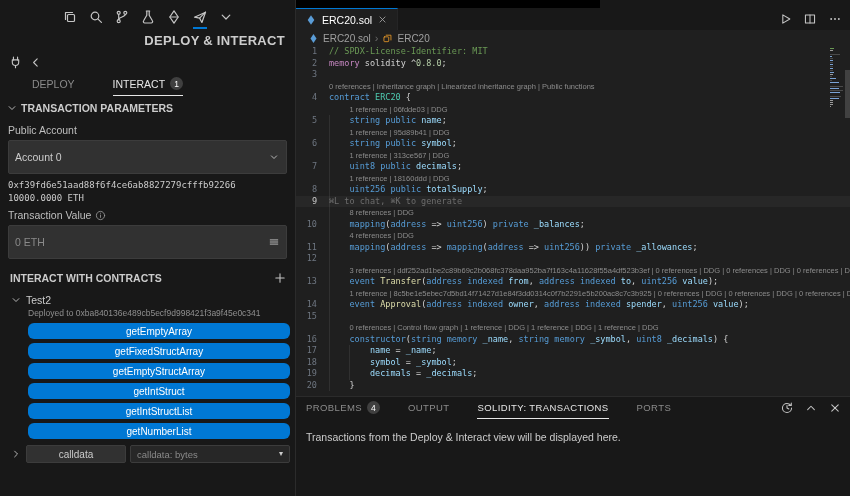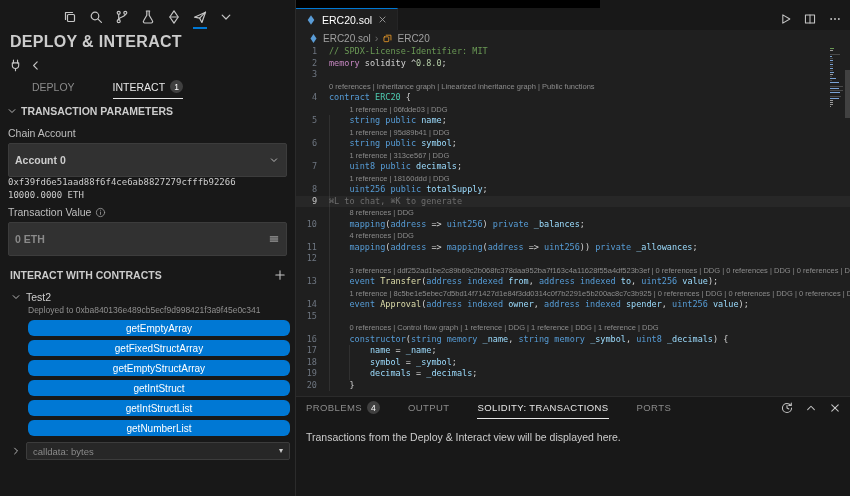--- a/index.html
+++ b/index.html
@@ -5,40 +5,40 @@
   * { margin:0; padding:0; box-sizing:border-box; }
   html,body { background:#101010; }
   body { font-family:"Liberation Sans", sans-serif; }
   .app { position:relative; width:850px; height:496px; background:#1e1e1e; overflow:hidden; }
 
   
   .sidebar { position:absolute; left:0; top:0; width:296px; height:496px; background:#181818; border-right:1px solid #2b2b2b; }
   .act-bar { display:flex; justify-content:center; align-items:center; gap:10px; padding-top:7px; height:26px; }
   .act { width:16px; height:16px; color:#c5c5c5; position:relative; cursor:pointer; }
   .act.active::after { content:''; position:absolute; left:1px; right:1px; bottom:-4px; height:2px; background:var(--accent,#0078d4); }
-  .side-title { padding:7px 10px 2px; font-size:16px; font-weight:700; color:#cccccc; letter-spacing:.3px; }
+  .side-title { padding:7px 10px 2px; font-size:13px; font-weight:700; color:#cccccc; letter-spacing:.3px;text-align:right; }
   .conn-row { display:flex; align-items:center; gap:5px; margin:5px 8px 0; }
   .conn-btn { flex:1; height:19px; background:#2a2a2a; border:1px solid #3c3c3c; border-radius:2px; color:#cccccc; font-size:10.5px; font-family:inherit; cursor:pointer; }
   .ic16 { width:15px; height:15px; color:#c5c5c5; flex:0 0 auto; }
   .ic14 { width:14px; height:14px; color:#c5c5c5; }
   .ic12 { width:12px; height:12px; color:#c5c5c5; }
   .ic11 { width:11px; height:11px; color:#9a9a9a; }
   .ic { width:100%; height:100%; display:block; }
   .view-tabs { display:flex; gap:38px; padding:7px 0 0 32px; }
   .vtab { font-size:10.5px; color:#8b8b8b; padding-bottom:5px; display:flex; align-items:center; gap:5px; cursor:pointer; border-bottom:1px solid transparent; }
   .vtab.active { color:#e7e7e7; border-bottom-color:#e7e7e7; }
   .badge { min-width:13px; height:13px; border-radius:7px; background:#404040; color:#ffffff; font-size:8.5px; display:flex; align-items:center; justify-content:center; padding:0 3px; }
   .sec-head { display:flex; align-items:center; gap:3px; padding:6px 8px 4px 6px; font-size:10.5px; font-weight:700; color:#cccccc; }
   .sec-head.between { justify-content:space-between; padding-left:10px; margin-top:6px; }
   .form { padding:0 8px; }
   .lbl { font-size:10.5px; color:#bfbfbf; margin:6px 0 4px; }
   .lbl-info { display:flex; align-items:center; gap:4px; }
-  .select, .input { height:32px; background:#313131; border:1px solid #3c3c3c; border-radius:2px; display:flex; align-items:center; justify-content:space-between; padding:16px 6px; font-size:10.5px; color:#cccccc; cursor:pointer;font-weight:bold; }
+  .select, .input { height:32px; background:#313131; border:1px solid #3c3c3c; border-radius:2px; display:flex; align-items:center; justify-content:space-between; padding:16px 6px; font-size:10.5px; color:#cccccc; cursor:pointer; }
   .input-val { color:#8a8a8a; }
-  .mono-line { font-family:"DejaVu Sans Mono", monospace; font-size:9px; color:#cccccc; white-space:nowrap; overflow:hidden; }
+  .mono-line { font-family:"DejaVu Sans Mono", monospace; font-size:9px; color:#cccccc; margin-top:6px; white-space:nowrap; overflow:hidden; }
   .mono-line + .mono-line { margin-top:3px; }
   .tree-row { display:flex; align-items:center; gap:4px; padding:5px 0 2px 10px; font-size:10.5px; color:#cccccc; cursor:pointer; }
   .deployed { padding-left:28px; padding-right:4px; font-size:8.5px; color:#8f8f8f; white-space:nowrap; overflow:hidden; margin-bottom:5px; }
   .fn-list { padding:0 5px 0 28px; }
   .fn-btn { display:block; width:100%; height:16px; line-height:15px; margin-bottom:4px; background:var(--accent,#0078d4); border:none; border-radius:6px; color:#ffffff; font-size:10px; font-family:inherit; cursor:pointer; }
   .calldata-row { display:flex; align-items:center; gap:4px; padding:2px 5px 0 10px; }
   .calldata-btn { width:100px; height:18px; background:#313131; border:1px solid #3c3c3c; border-radius:2px; color:#cccccc; font-size:10px; font-family:inherit; cursor:pointer; }
   .calldata-input { flex:1; height:18px; background:#272727; border:1px solid #3c3c3c; border-radius:2px; display:flex; align-items:center; justify-content:space-between; padding:0 6px; font-size:9.5px; color:#8a8a8a; }
   .caret { color:#cccccc; font-size:8px; line-height:8px; }
 
@@ -164,21 +164,21 @@
     <div class="sec-head">
       <span class="ic12">
           <svg class="ic" viewBox="0 0 16 16" fill="none" stroke="currentColor" stroke-width="1.2" stroke-linecap="round" stroke-linejoin="round">
             <path d="M4.2 6.2L8 10l3.8-3.8"></path>
           </svg>
         </span>
       <span>TRANSACTION PARAMETERS</span>
     </div>
 
     <div class="form">
-      <div class="lbl">Chain Account</div>
+      <div class="lbl">Public Account</div>
       <div class="select">
         <span>Account 0</span>
         <span class="ic12">
             <svg class="ic" viewBox="0 0 16 16" fill="none" stroke="currentColor" stroke-width="1.2" stroke-linecap="round" stroke-linejoin="round">
               <path d="M4.5 6.5L8 10l3.5-3.5"></path>
             </svg>
           </span>
       </div>
       <div class="mono-line">0xf39fd6e51aad88f6f4ce6ab8827279cfffb92266</div>
       <div class="mono-line">10000.0000 ETH</div>
@@ -229,20 +229,21 @@
         <button class="fn-btn">getIntStructList</button>
         <button class="fn-btn">getNumberList</button>
       </div>
 
     <div class="calldata-row">
       <span class="ic12">
           <svg class="ic" viewBox="0 0 16 16" fill="none" stroke="currentColor" stroke-width="1.2" stroke-linecap="round" stroke-linejoin="round">
             <path d="M6.2 4.2L10 8l-3.8 3.8"></path>
           </svg>
         </span>
+      <button class="calldata-btn">calldata</button>
       <div class="calldata-input">
         <span>calldata: bytes</span>
         <span class="caret">▾</span>
       </div>
     </div>
   </aside>
 
   <main class="editor-region">
     <div class="top-strip">
       <div class="black-box"></div>

